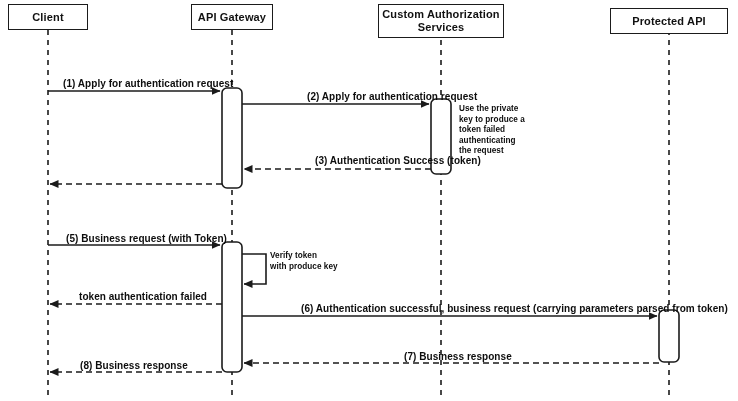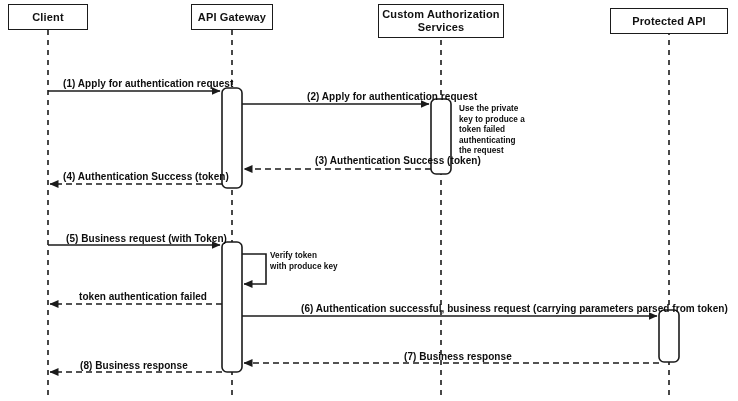--- a/index.html
+++ b/index.html
@@ -112,21 +112,20 @@
   <div class="participant-box" style="left:610px; top:8px; width:118px; height:26px;">
     <span>Protected API</span>
   </div>
 
   <div class="msg-label" style="left:63px; top:78px;">(1) Apply for authentication request</div>
 
   <div class="msg-label" style="left:279px; top:91px;margin-left:28px;">(2) Apply for authentication request</div>
 
   <div class="msg-label" style="left:275px; top:155px;padding-left:40px;">(3) Authentication Success (token)</div>
 
-  <div class="msg-label" style="left:63px; top:171px;">(4) Authentication Success (token)</div>
 
   <div class="msg-label" style="left:66px; top:233px;">(5) Business request (with Token)</div>
 
   <div class="msg-label" style="left:79px; top:291px;">token authentication failed</div>
 
   <div class="msg-label" style="left:268px; top:303px;padding-left:33px;">(6) Authentication successful, business request (carrying parameters parsed from token)</div>
 
   <div class="msg-label" style="left:404px; top:351px;">(7) Business response</div>
 
   <div class="msg-label" style="left:80px; top:360px;">(8) Business response</div>

